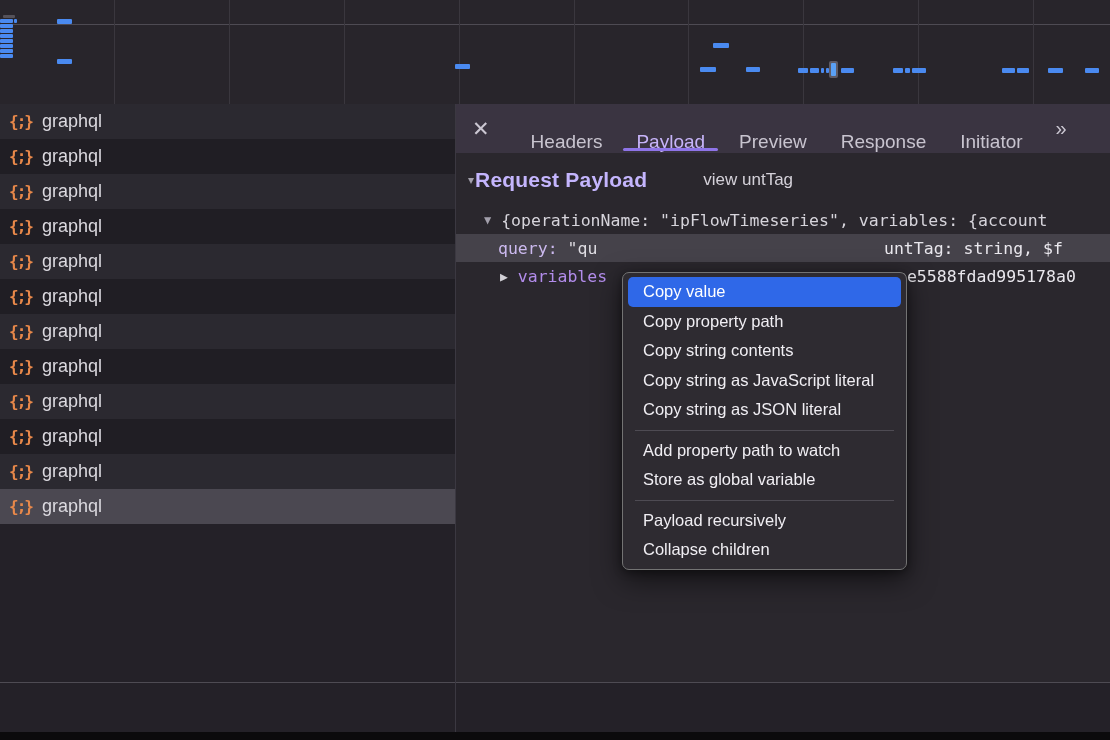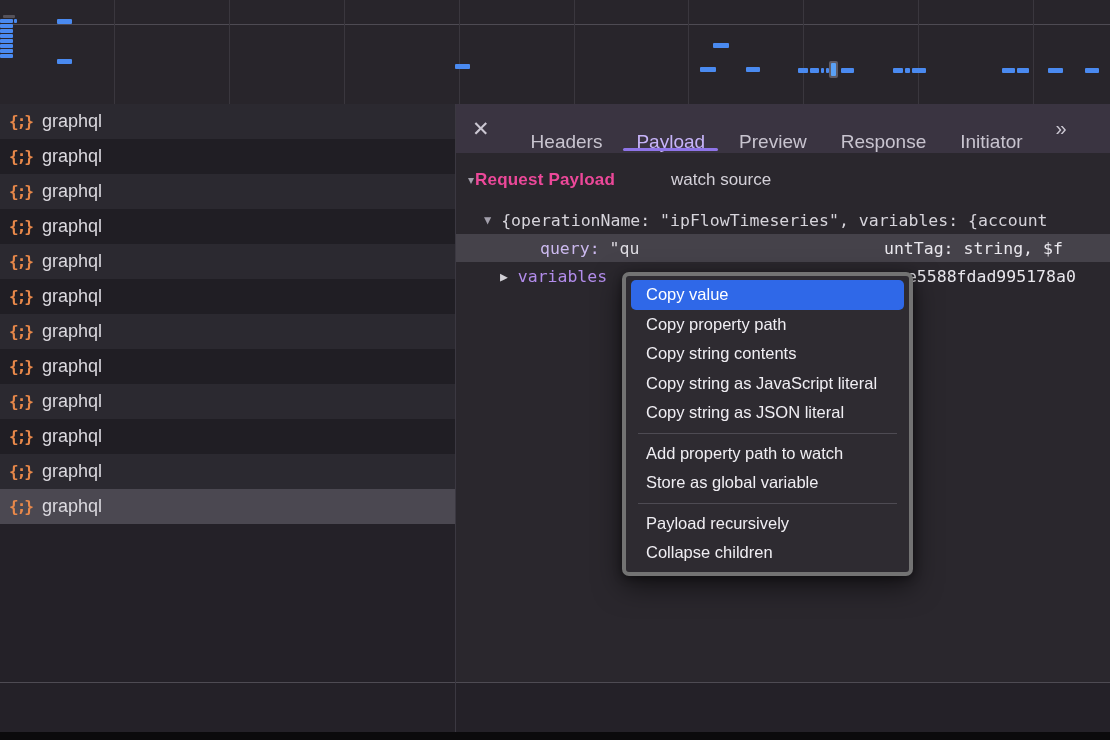--- a/index.html
+++ b/index.html
@@ -47,39 +47,39 @@
          margin:0 17px; white-space:nowrap; }
   .tab.active { color:#c7b4f9; }
   .tab.active::after { content:""; position:absolute; left:-13px; right:-13px; bottom:2px;
                        height:3px; background:#8e74e8; border-radius:2px; }
   .more-tabs { margin-left:16px; font-size:20px; color:#cbc7d2; letter-spacing:-3px; }
 
   .payload { position:relative; }
   .section-row { display:flex; align-items:center; margin-top:13px; height:28px;
                  padding-left:12px; }
   .sec-tri { color:#a29fab; font-size:12px; margin-right:1px; }
-  .sec-title { font-weight:bold; font-size:17px; color:#ec4899; letter-spacing:.2px; }
+  .sec-title { font-weight:bold; font-size:21px; color:#c4b5fd; letter-spacing:.2px; }
   .view-source { margin-left:56px; font-size:17px; color:#d4d1d9; }
 
   .code { font-family:"DejaVu Sans Mono", monospace; font-size:16.5px; margin-top:12px; }
   .code-row { position:relative; height:28px; display:flex; align-items:center;
               white-space:pre; overflow:hidden; }
   .code-row.hl { background:#45424a; }
   .tri-gray  { color:#a29fab; font-size:12px; }
   .tri-light { color:#d2d0d6; font-size:13px; }
   .preview-text { color:#d6d4db; }
   .k { color:#b28ceb; }
   .k-lt { color:#cbb9ee; }
   .s { color:#4fb0e2; }
   .v { color:#dfdde3; }
   .frag { position:absolute; color:#e9e7ed; }
 
   
   .context-menu { position:absolute; left:622px; top:272px; width:283px;
-                  background:#2e2b31; border:4px solid #737373; border-radius:7px;
+                  background:#2e2b31; border:1px solid #737373; border-radius:7px;
                   box-shadow:0 10px 28px rgba(0,0,0,.55), 0 2px 8px rgba(0,0,0,.4);
                   padding:4px 0; z-index:10; }
   .menu-item { height:29.5px; display:flex; align-items:center; margin:0 5px;
                padding:0 15px; border-radius:5px; font-size:16.5px; color:#f0eef3; }
   .menu-item.highlighted { background:#2f68e8; color:#ffffff; }
   .menu-sep { height:1px; background:#4e4b53; margin:5px 12px; }
 
   
   .footer { position:absolute; left:0; right:0; bottom:8px; height:49px;
             background:#242128; border-top:1px solid #4e4b53; }
@@ -207,28 +207,28 @@
             <span>Initiator</span>
           </div>
         </div>
       <span class="more-tabs">»</span>
     </div>
 
     <div class="payload">
       <div class="section-row">
         <span class="sec-tri">▾</span>
         <span class="sec-title">Request Payload</span>
-        <span class="view-source">watch source</span>
+        <span class="view-source">view untTag</span>
       </div>
 
       <div class="code">
         <div class="code-row" style="padding-left:28px;">
           <span class="tri-gray">▼</span><span class="preview-text"> <span>{operationName: "ipFlowTimeseries", variables: {account</span></span>
         </div>
-        <div class="code-row hl" style="padding-left:84px;">
+        <div class="code-row hl" style="padding-left:42px;">
           <span class="k-lt">query:</span><span class="v"> <span>"qu</span></span>
           <span class="frag" style="left:428px;">untTag: string, $f</span>
         </div>
         <div class="code-row" style="padding-left:44px;">
           <span class="tri-light">▶</span><span class="k"> <span>variables</span></span>
           <span class="frag" style="left:441px;">ee5588fdad995178a0</span>
         </div>
       </div>
     </div>
   </div>

